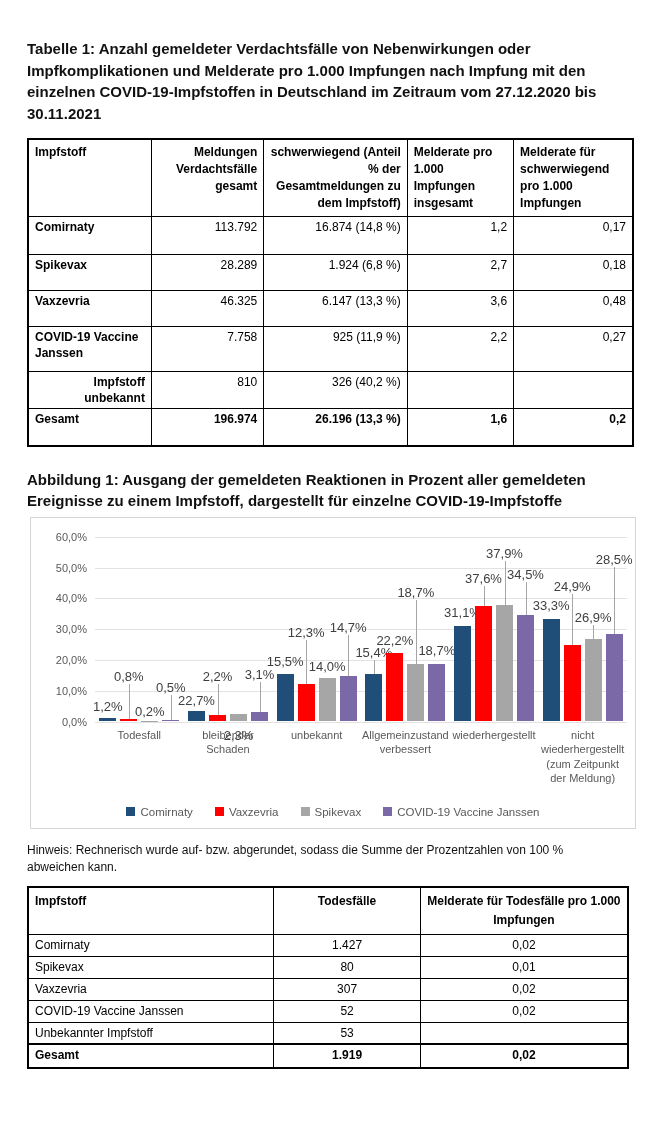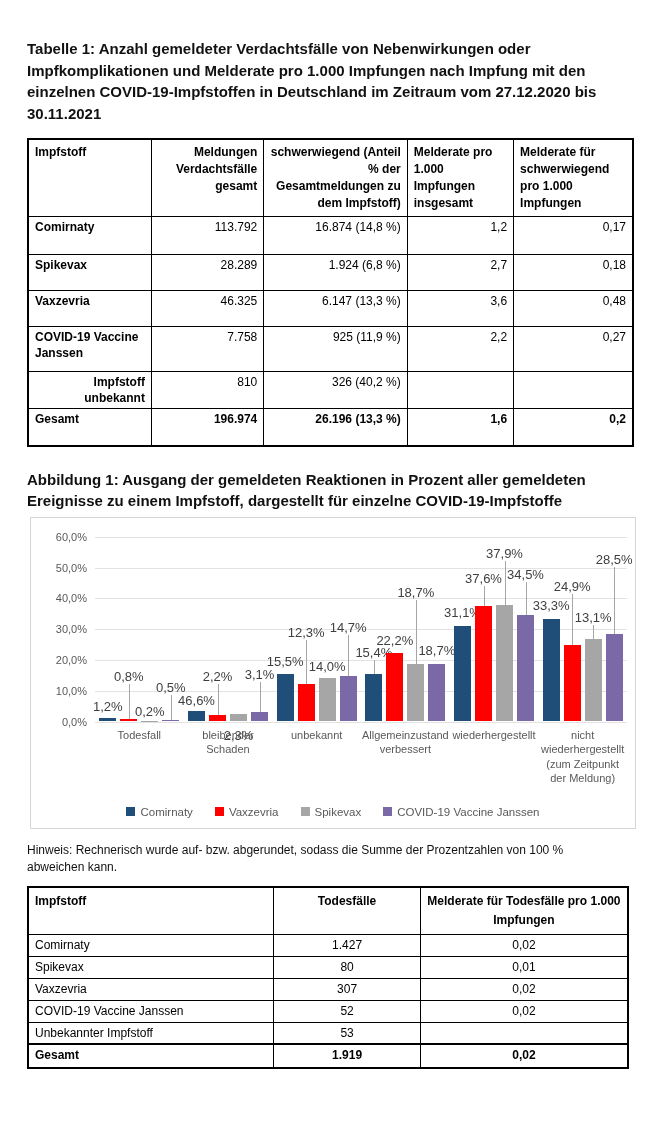--- a/index.html
+++ b/index.html
@@ -154,21 +154,21 @@
       <div class="dlabel" style="left: 97.8333px; top: 153.648px;">0,8%</div>
       <div class="bar" style="left: 110.333px; top: 203.384px; width: 17px; height: 0.616px; background: rgb(166, 166, 166);"></div>
       <div class="dlabel" style="left: 118.833px; top: 188.144px;">0,2%</div>
       <div class="bar" style="left: 131.333px; top: 202.46px; width: 17px; height: 1.54px; background: rgb(123, 104, 166);"></div>
       <div class="leader" style="left: 139.833px; top: 177.736px; height: 24.724px;"></div>
       <div class="dlabel" style="left: 139.833px; top: 164.736px;">0,5%</div>
       <div class="catlabel" style="left: 108.333px; top: 210px;">
         <div>Todesfall</div>
       </div>
       <div class="bar" style="left: 157px; top: 193.22px; width: 17px; height: 10.78px; background: rgb(31, 78, 121);"></div>
-      <div class="dlabel" style="left: 165.5px; top: 177.98px;">46,6%</div>
+      <div class="dlabel" style="left: 165.5px; top: 177.98px;">22,7%</div>
       <div class="bar" style="left: 178px; top: 197.224px; width: 17px; height: 6.776px; background: rgb(255, 0, 0);"></div>
       <div class="leader" style="left: 186.5px; top: 166.34px; height: 30.884px;"></div>
       <div class="dlabel" style="left: 186.5px; top: 153.34px;">2,2%</div>
       <div class="bar" style="left: 199px; top: 196.916px; width: 17px; height: 7.084px; background: rgb(166, 166, 166);"></div>
       <div class="dlabel" style="left: 207.5px; top: 180.136px; margin-top: 32px;">2,3%</div>
       <div class="bar" style="left: 220px; top: 194.452px; width: 17px; height: 9.548px; background: rgb(123, 104, 166);"></div>
       <div class="leader" style="left: 228.5px; top: 164.8px; height: 29.652px;"></div>
       <div class="dlabel" style="left: 228.5px; top: 151.8px;">3,1%</div>
       <div class="catlabel" style="left: 197px; top: 210px;">
         <div>bleibender</div>
@@ -215,21 +215,21 @@
       <div class="catlabel" style="left: 463px; top: 210px;">
         <div>wiederhergestellt</div>
       </div>
       <div class="bar" style="left: 511.667px; top: 101.436px; width: 17px; height: 102.564px; background: rgb(31, 78, 121);"></div>
       <div class="dlabel" style="left: 520.167px; top: 82.5px;">33,3%</div>
       <div class="bar" style="left: 532.667px; top: 127.308px; width: 17px; height: 76.692px; background: rgb(255, 0, 0);"></div>
       <div class="leader" style="left: 541.167px; top: 76.096px; height: 51.212px;"></div>
       <div class="dlabel" style="left: 541.167px; top: 63.096px;">24,9%</div>
       <div class="bar" style="left: 553.667px; top: 121.148px; width: 17px; height: 82.852px; background: rgb(166, 166, 166);"></div>
       <div class="leader" style="left: 562.167px; top: 107.82px; height: 13.328px;"></div>
-      <div class="dlabel" style="left: 562.167px; top: 94.82px;">13,1%</div>
+      <div class="dlabel" style="left: 562.167px; top: 94.82px;">26,9%</div>
       <div class="bar" style="left: 574.667px; top: 116.22px; width: 17px; height: 87.78px; background: rgb(123, 104, 166);"></div>
       <div class="leader" style="left: 583.167px; top: 49.608px; height: 66.612px;"></div>
       <div class="dlabel" style="left: 583.167px; top: 36.608px;">28,5%</div>
       <div class="catlabel" style="left: 551.667px; top: 210px;">
         <div>nicht</div>
         <div>wiederhergestellt</div>
         <div>(zum Zeitpunkt</div>
         <div>der Meldung)</div>
       </div>
       <div class="legend">

